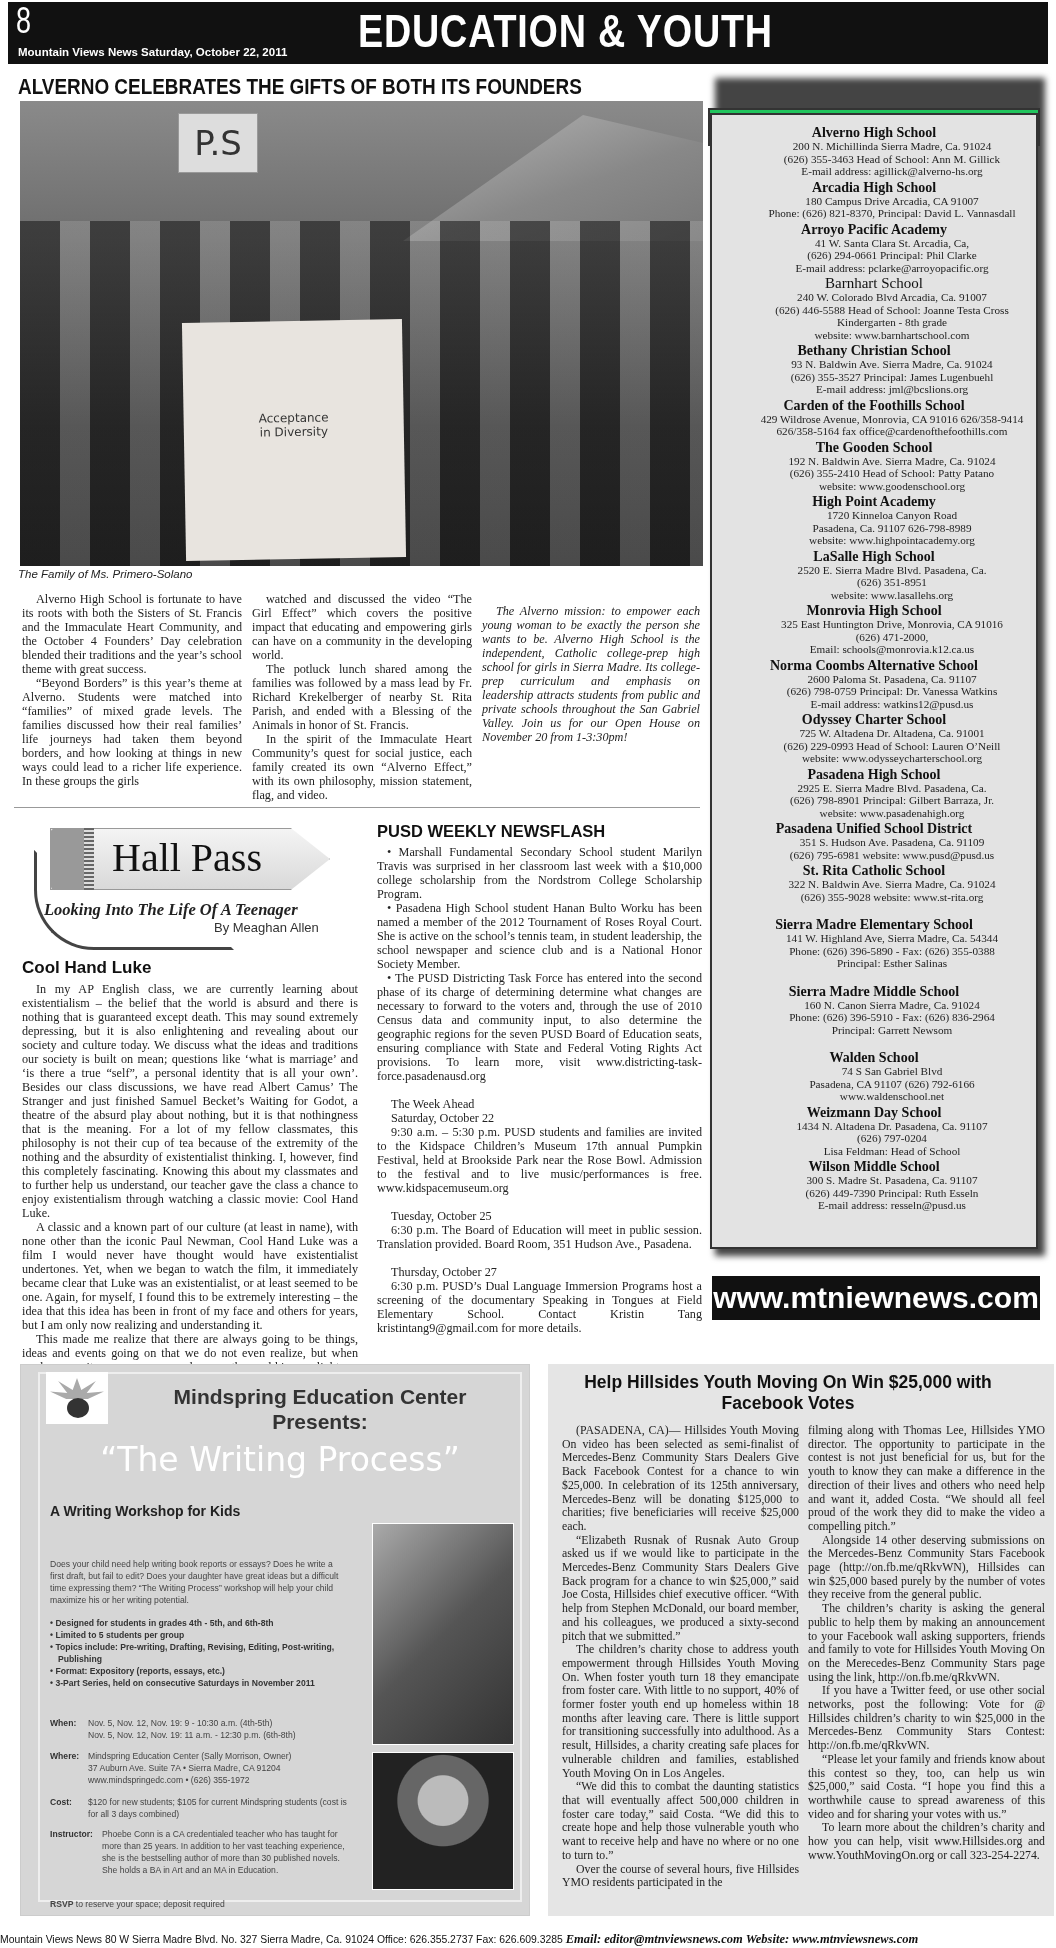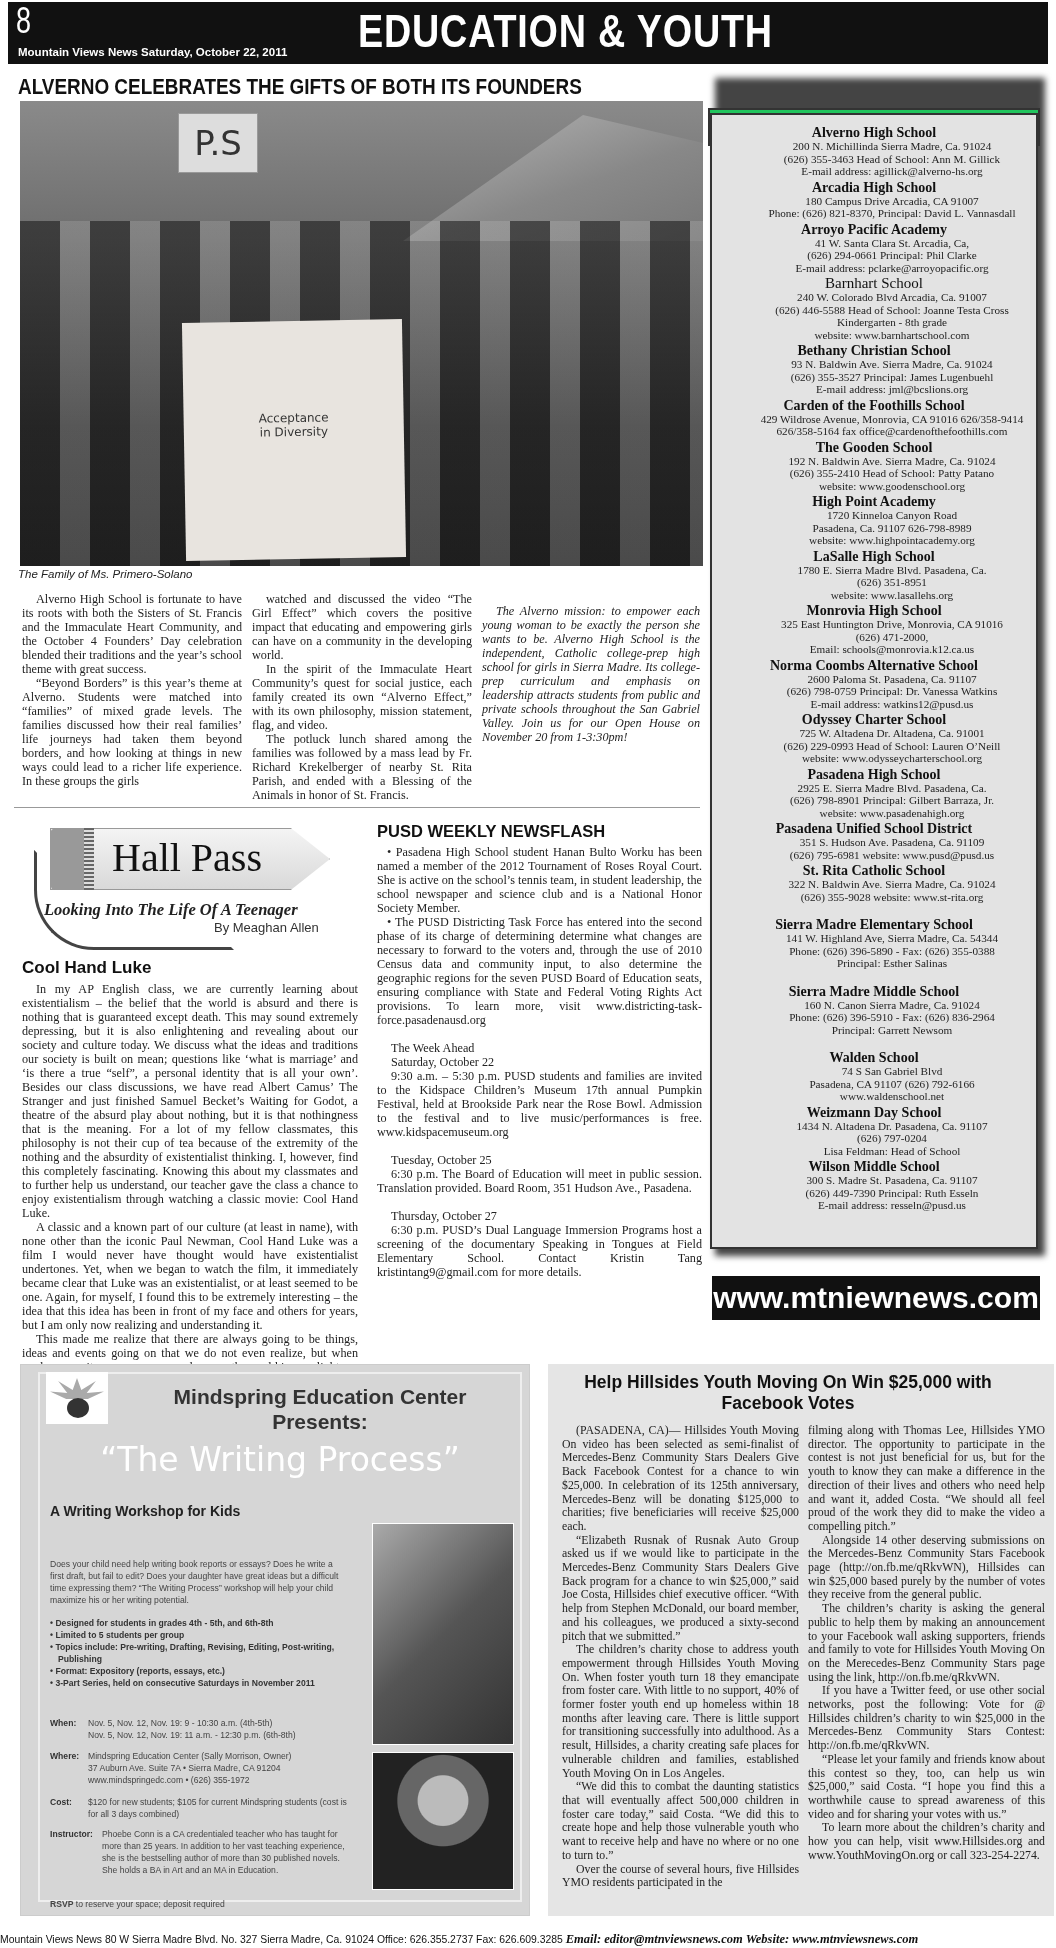--- a/index.html
+++ b/index.html
@@ -97,22 +97,22 @@
       <span>Acceptance in Diversity</span>
     </div>
 </div>
 <div class="abs caption">The Family of Ms. Primero-Solano</div>
 <div class="abs alv-col1 bodytext">
   <p>Alverno High School is fortunate to have its roots with both the Sisters of St. Francis and the Immaculate Heart Community, and the October 4 Founders’ Day celebration blended their traditions and the year’s school theme with great success.</p>
   <p>“Beyond Borders” is this year’s theme at Alverno. Students were matched into “families” of mixed grade levels. The families discussed how their real families’ life journeys had taken them beyond borders, and how looking at things in new ways could lead to a richer life experience.  In these groups the girls</p>
 </div>
 <div class="abs alv-col2 bodytext">
   <p>watched and discussed the video “The Girl Effect” which covers the positive impact that educating and empowering girls can have on a community in the developing world.</p>
+  <p>The potluck lunch shared among the families was followed by a mass lead by Fr. Richard Krekelberger of nearby St. Rita Parish, and ended with a Blessing of the Animals in honor of St. Francis.</p>
   <p>In the spirit of the Immaculate Heart Community’s quest for social justice, each family created its own “Alverno Effect,” with its own philosophy, mission statement, flag, and video.</p>
-  <p>The potluck lunch shared among the families was followed by a mass lead by Fr. Richard Krekelberger of nearby St. Rita Parish, and ended with a Blessing of the Animals in honor of St. Francis.</p>
 </div>
 <div class="abs alv-mission bodytext">
   <p>The Alverno mission: to empower each young woman to be exactly the person she wants to be. Alverno High School is the independent, Catholic college-prep high school for girls in Sierra Madre. Its college-prep curriculum and emphasis on leadership attracts students from public and private schools throughout the San Gabriel Valley. Join us for our Open House on November 20 from 1-3:30pm!</p>
 </div>
 <div class="abs rule"></div>
 
 <div class="abs dir-shadow"></div>
 <div class="abs dir-top">SCHOOL DIRECTORY</div>
 <div class="abs dir-box">
   <div class="school">
@@ -157,21 +157,21 @@
       <div class="ln">website: www.goodenschool.org</div>
     </div>
   <div class="school">
       <div class="nm">High Point Academy</div>
       <div class="ln">1720 Kinneloa Canyon Road</div>
       <div class="ln">Pasadena, Ca.  91107  626-798-8989</div>
       <div class="ln">website:  www.highpointacademy.org</div>
     </div>
   <div class="school">
       <div class="nm">LaSalle High School</div>
-      <div class="ln">1780 E. Sierra Madre Blvd.  Pasadena, Ca.</div>
+      <div class="ln">2520 E. Sierra Madre Blvd.  Pasadena, Ca.</div>
       <div class="ln">(626) 351-8951</div>
       <div class="ln">website: www.lasallehs.org</div>
     </div>
   <div class="school">
       <div class="nm">Monrovia High School</div>
       <div class="ln">325 East Huntington Drive, Monrovia, CA 91016</div>
       <div class="ln">(626) 471-2000,</div>
       <div class="ln">Email: schools@monrovia.k12.ca.us</div>
     </div>
   <div class="school">
@@ -246,20 +246,21 @@
 </div>
 <div class="abs chl-head">Cool Hand Luke</div>
 <div class="abs chl-body bodytext">
   <p>In my AP English class, we are currently learning about existentialism – the belief that the world is absurd and there is nothing that is guaranteed except death. This may sound extremely depressing, but it is also enlightening and revealing about our society and culture today. We discuss what the ideas and traditions our society is built on mean; questions like ‘what is marriage’ and ‘is there a true “self”, a personal identity that is all your own’. Besides our class discussions, we have read Albert Camus’ The Stranger and just finished Samuel Becket’s Waiting for Godot, a theatre of the absurd play about nothing, but it is that nothingness that is the meaning. For a lot of my fellow classmates, this philosophy is not their cup of tea because of the extremity of the nothing and the absurdity of existentialist thinking. I, however, find this completely fascinating. Knowing this about my classmates and to further help us understand, our teacher gave the class a chance to enjoy existentialism through watching a classic movie: Cool Hand Luke.</p>
   <p>A classic and a known part of our culture (at least in name), with none other than the iconic Paul Newman, Cool Hand Luke was a film I would never have thought would have existentialist undertones. Yet, when we began to watch the film, it immediately became clear that Luke was an existentialist, or at least seemed to be one. Again, for myself, I found this to be extremely interesting – the idea that this idea has been in front of my face and others for years, but I am only now realizing and understanding it.</p>
   <p>This made me realize that there are always going to be things, ideas and events going on that we do not even realize, but when made aware, it opens our eyes, and we see the world in new light.</p>
 </div>
 
 <div class="abs pusd-head">PUSD WEEKLY NEWSFLASH</div>
 <div class="abs pusd-body bodytext">
+  <p class="bul">•  Marshall Fundamental Secondary School student Marilyn Travis was surprised in her classroom last week with a $10,000 college scholarship from the Nordstrom College Scholarship Program.</p>
   <p class="bul">• Pasadena High School student Hanan Bulto Worku has been named a member of the 2012 Tournament of Roses Royal Court. She is active on the school’s tennis team, in student leadership, the school newspaper and science club and is a National Honor Society Member.</p>
   <p class="bul">• The PUSD Districting Task Force has entered into the second phase of its charge of determining determine what changes are necessary to forward to the voters and, through the use of 2010 Census data and community input, to also determine the geographic regions for the seven PUSD Board of Education seats, ensuring compliance with State and Federal Voting Rights Act provisions.  To learn more, visit www.districting-task-force.pasadenausd.org</p>
   <div class="blank"></div>
   <p>The Week Ahead</p>
   <p>Saturday, October 22</p>
   <p>9:30 a.m. – 5:30 p.m.  PUSD students and families are invited to the Kidspace Children’s Museum 17th annual Pumpkin Festival, held at Brookside Park near the Rose Bowl. Admission to the festival and to live music/performances is free. www.kidspacemuseum.org</p>
   <div class="blank"></div>
   <p>Tuesday, October 25</p>
   <p>6:30 p.m.          The Board of Education will meet in public session. Translation provided. Board Room, 351 Hudson Ave., Pasadena.</p>
   <div class="blank"></div>

